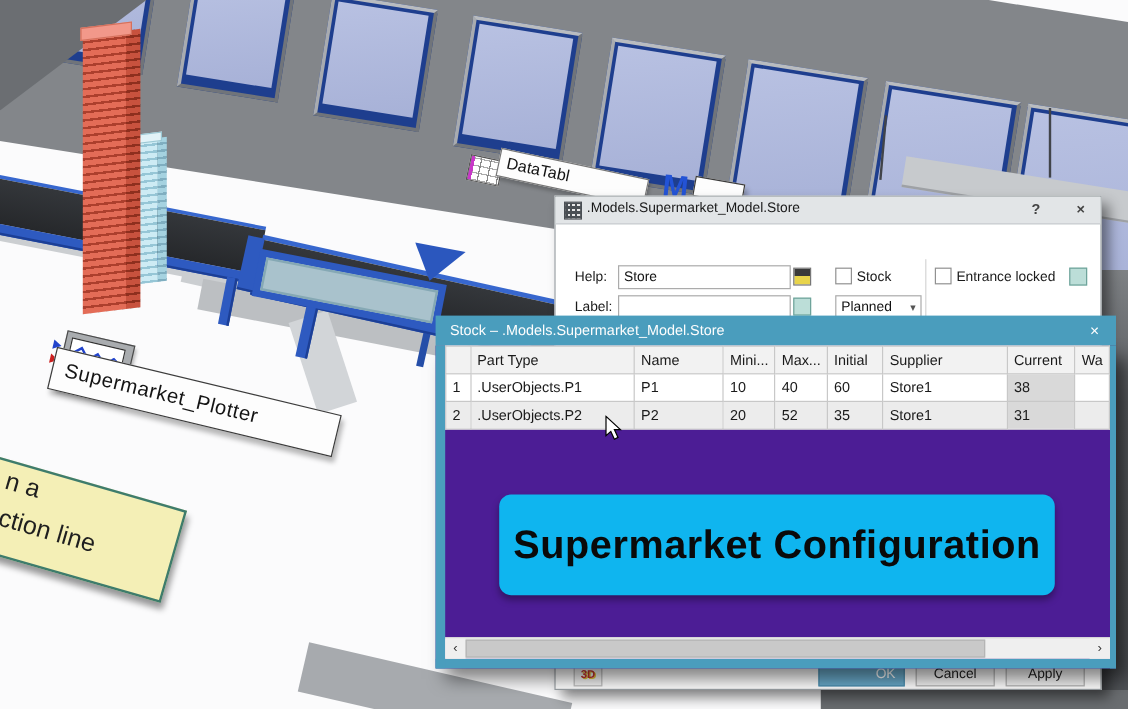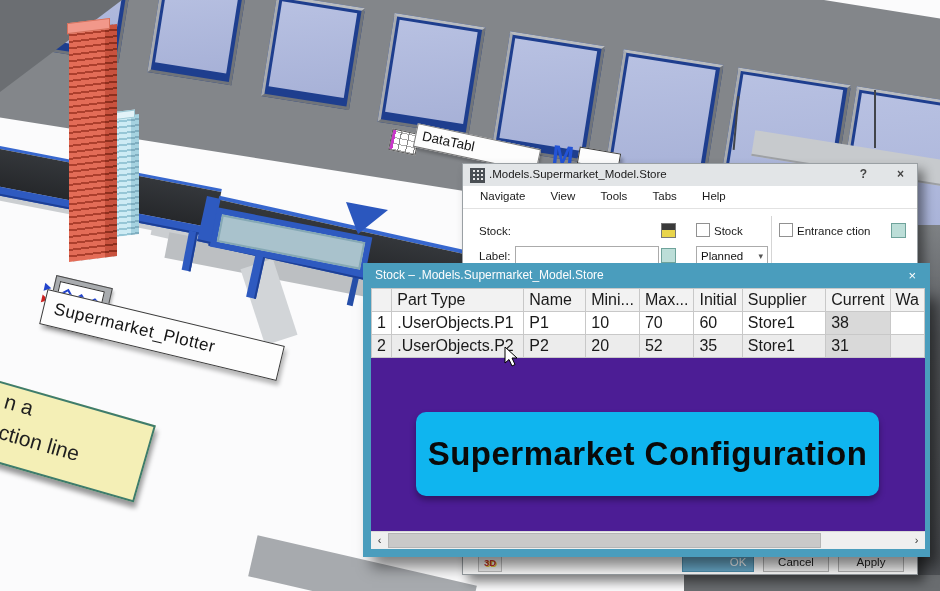--- a/index.html
+++ b/index.html
@@ -123,21 +123,21 @@
 
   
   .stock{left:363px;top:288px;width:567px;height:269px;box-sizing:border-box;
         background:#4c1d95;border:8px solid #4A9DBD;border-top:none;border-right-width:5px;
         z-index:20;box-shadow:9px 10px 14px rgba(0,0,0,.5);}
   .stock .titlebar{position:absolute;left:-8px;top:-25px;right:-5px;height:25px;
         background:#4A9DBD;color:#FDFDFD;font-size:12px;line-height:25px;padding-left:12px;
         box-sizing:border-box;}
   .stock .closex{position:absolute;right:14px;top:0;color:#fff;font-size:13px;line-height:25px;}
   table.grid{border-collapse:collapse;position:absolute;left:0;top:0;table-layout:fixed;
-        font-size:16px;color:#1A1A1A;background:#fff;}
+        font-size:12px;color:#1A1A1A;background:#fff;}
   table.grid th,table.grid td{border:1px solid #C8C8C8;padding:0 5px;height:23px;
         overflow:hidden;white-space:nowrap;font-weight:normal;text-align:left;
         box-sizing:border-box;}
   table.grid th{background:#F2F2F2;}
   td.rownum{background:#F5F5F5;text-align:center;}
   .r-even td{background:#fff;}
   .r-odd td{background:#ECECEC;}
   td.curcell{background:#D9D9D9 !important;text-align:right;}
   .num{text-align:right;}
   th.num{text-align:right;}
@@ -263,35 +263,29 @@
 <div class="abs right-shade"></div>
 <div class="abs bottom-shade"></div>
 
 <div class="abs store">
   <div class="titlebar">
     <div class="appicon"></div>
     <span class="title">.Models.Supermarket_Model.Store</span>
     <span class="helpx" style="right:50px;">?</span>
     <span class="helpx" style="right:13px;">×</span>
   </div>
-  <div class="menubar">
-    <span class="menuitem" style="margin-left:6px;">Navigate</span>
-    <span class="menuitem">View</span>
-    <span class="menuitem">Tools</span>
-    <span class="menuitem">Tabs</span>
-    <span class="menuitem">Help</span>
-  </div>
-
-  <span class="fldlabel" style="left:16px;top:61px;">Stock:</span>
+
+  <span class="fldlabel" style="left:16px;top:61px;">Help:</span>
+  <div class="fld" style="left:52px;top:57px;width:134px;">Store</div>
   <div class="sqbtn sq-inherit" style="left:198px;top:59px;"></div>
   <div class="chk" style="left:233px;top:59px;"></div>
   <span class="fldlabel" style="left:251px;top:61px;">Stock</span>
   <div class="vsep" style="left:308px;top:52px;height:52px;"></div>
   <div class="chk" style="left:316px;top:59px;"></div>
-  <span class="fldlabel" style="left:334px;top:61px;">Entrance ction</span>
+  <span class="fldlabel" style="left:334px;top:61px;">Entrance locked</span>
   <div class="sqbtn sq-teal" style="left:428px;top:59px;"></div>
 
   <span class="fldlabel" style="left:16px;top:86px;">Label:</span>
   <div class="fld" style="left:52px;top:82px;width:134px;"></div>
   <div class="sqbtn sq-teal" style="left:198px;top:84px;"></div>
   <div class="dd" style="left:233px;top:82px;width:62px;">
     <span>Planned</span>
     <span class="ddarrow">▾</span>
   </div>
 
@@ -341,21 +335,21 @@
       <th class="num">Initial</th>
       <th class="num">Supplier</th>
       <th class="num">Current</th>
       <th>Wa</th>
     </tr>
     <tr class="r-even">
       <td class="rownum">1</td>
       <td>.UserObjects.P1</td>
       <td>P1</td>
       <td class="num">10</td>
-      <td class="num">70</td>
+      <td class="num">40</td>
       <td class="num">60</td>
       <td class="num">Store1</td>
       <td class="curcell">38</td>
       <td></td>
     </tr>
     <tr class="r-odd">
       <td class="rownum">2</td>
       <td>.UserObjects.P2</td>
       <td>P2</td>
       <td class="num">20</td>

